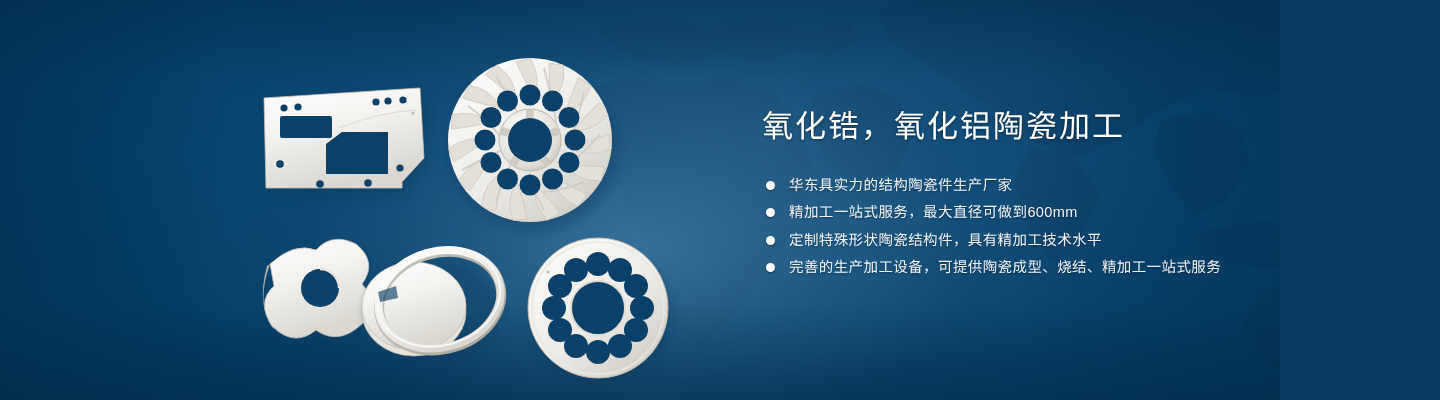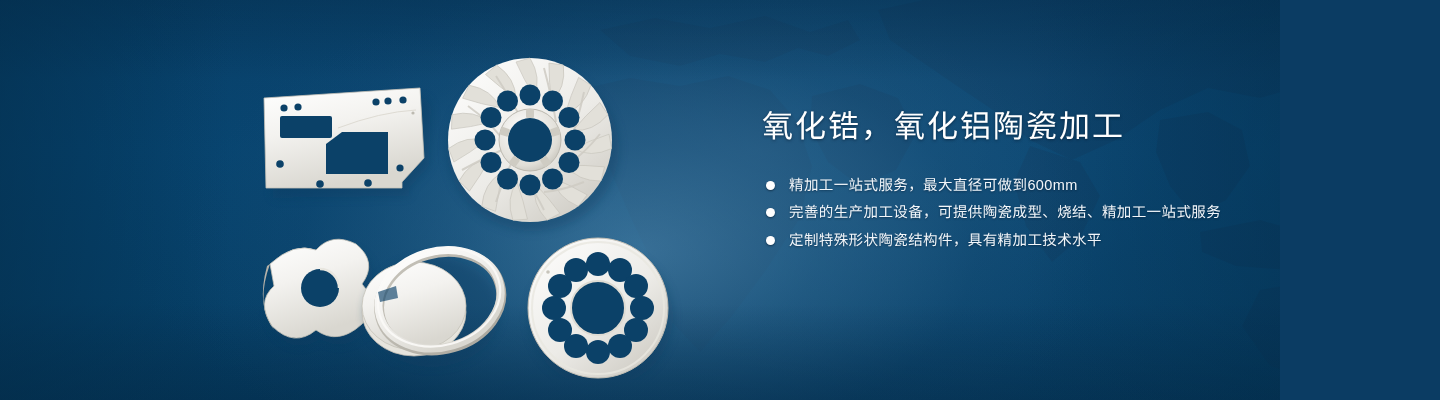--- a/index.html
+++ b/index.html
@@ -293,26 +293,30 @@
       </g>
     </svg>
   </div>
 
   <div class="copy">
     <h1 class="headline">氧化锆，氧化铝陶瓷加工</h1>
 
     <ul class="bullets">
       <li class="bullet">
         <span class="dot"></span>
+        <span class="bullet-text">华东具实力的结构陶瓷件生产厂家</span>
+      </li>
+      <li class="bullet">
+        <span class="dot"></span>
         <span class="bullet-text">精加工一站式服务，最大直径可做到600mm</span>
+      </li>
+      <li class="bullet">
+        <span class="dot"></span>
+        <span class="bullet-text">定制特殊形状陶瓷结构件，具有精加工技术水平</span>
       </li>
       <li class="bullet">
         <span class="dot"></span>
         <span class="bullet-text">完善的生产加工设备，可提供陶瓷成型、烧结、精加工一站式服务</span>
       </li>
-      <li class="bullet">
-        <span class="dot"></span>
-        <span class="bullet-text">定制特殊形状陶瓷结构件，具有精加工技术水平</span>
-      </li>
     </ul>
   </div>
 
 </div>
 
 </body></html>

